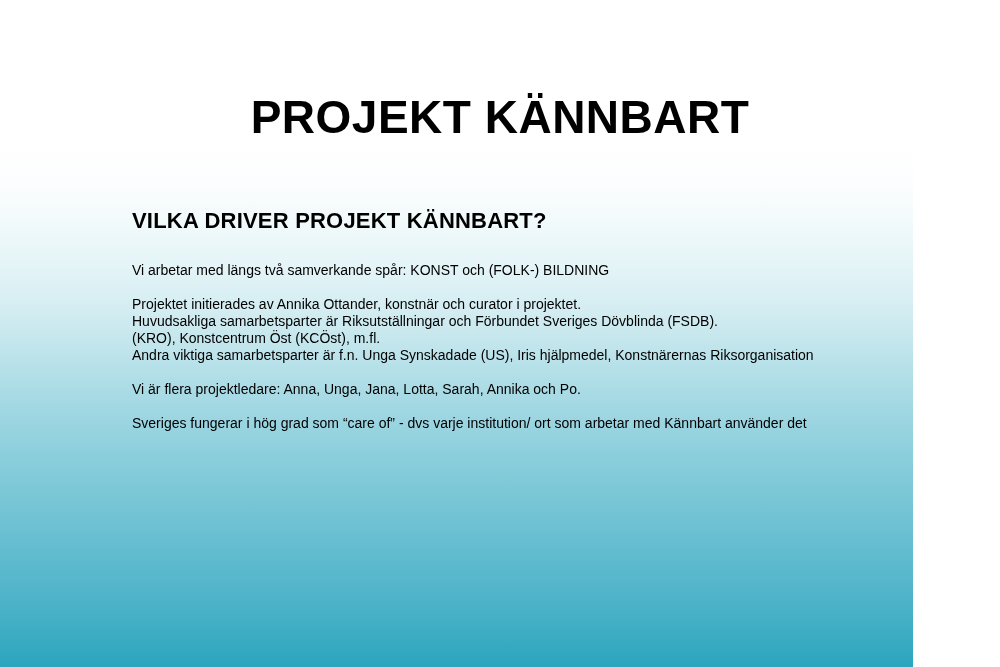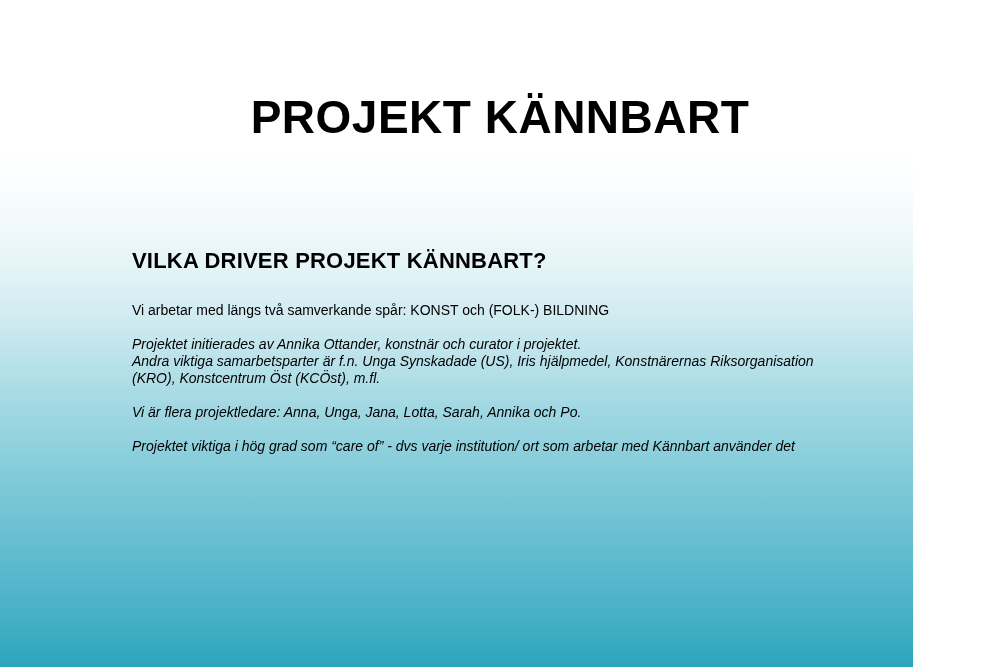--- a/index.html
+++ b/index.html
@@ -50,21 +50,20 @@
     letter-spacing: 0.5px;
     color: #000000;
     line-height: 1.1;
   }
 
   .content {
     position: absolute;
     left: 132px;
     top: 208px;
     width: 740px;
-    margin-top: 40px;
   }
 
   .section-heading {
     font-size: 22px;
     font-weight: bold;
     color: #000000;
     letter-spacing: 0.2px;
     line-height: 1.2;
     margin: 0 0 28px 0;
   }
@@ -72,21 +71,20 @@
   .para {
     font-size: 14px;
     font-weight: normal;
     color: #000000;
     line-height: 17px;
     margin: 0;
   }
 
   .para + .para {
     margin-top: 17px;
-    font-style: italic;
   }
 
   .para .line {
     display: block;
   }
 </style>
 </head>
 <body>
 
 <div class="slide">
@@ -96,26 +94,27 @@
   <div class="content">
 
     <div class="section-heading">VILKA DRIVER PROJEKT KÄNNBART?</div>
 
     <p class="para">
       <span class="line">Vi arbetar med längs två samverkande spår: KONST och (FOLK-) BILDNING</span>
     </p>
 
     <p class="para">
       <span class="line">Projektet initierades av Annika Ottander, konstnär och curator i projektet.</span>
+      <span class="line">Huvudsakliga samarbetsparter är Riksutställningar och Förbundet Sveriges Dövblinda (FSDB).</span>
+      <span class="line">(KRO), Konstcentrum Öst (KCÖst), m.fl.</span>
       <span class="line">Andra viktiga samarbetsparter är f.n. Unga Synskadade (US), Iris hjälpmedel, Konstnärernas Riksorganisation</span>
-      <span class="line">(KRO), Konstcentrum Öst (KCÖst), m.fl.</span>
     </p>
 
     <p class="para">
       <span class="line">Vi är flera projektledare: Anna, Unga, Jana, Lotta, Sarah, Annika och Po.</span>
     </p>
 
     <p class="para">
-      <span class="line">Projektet viktiga i hög grad som “care of” - dvs varje institution/ ort som arbetar med Kännbart använder det</span>
+      <span class="line">Sveriges fungerar i hög grad som “care of” - dvs varje institution/ ort som arbetar med Kännbart använder det</span>
     </p>
 
   </div>
 </div>
 
 </body></html>

